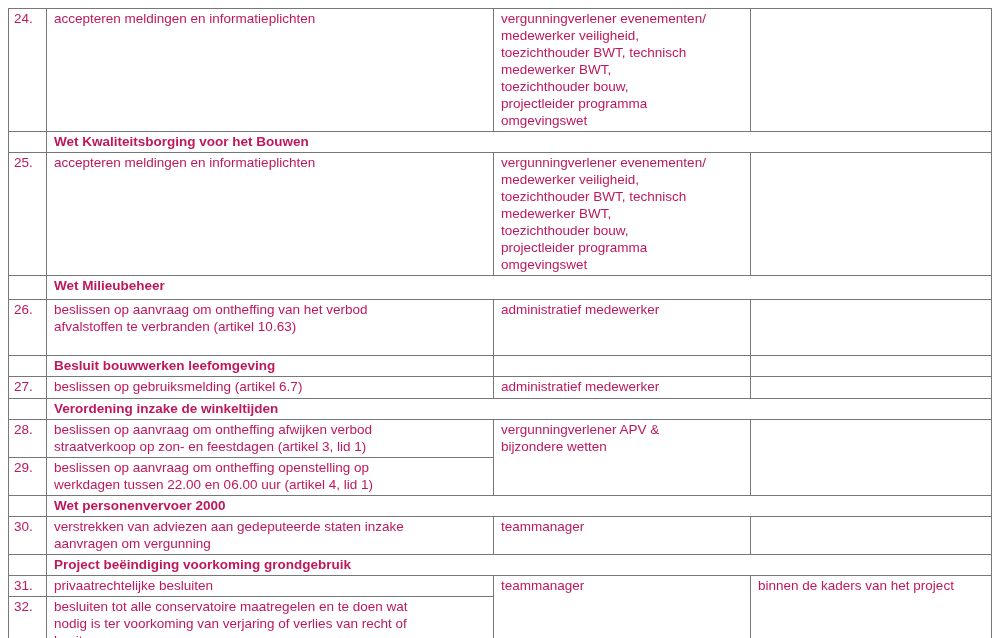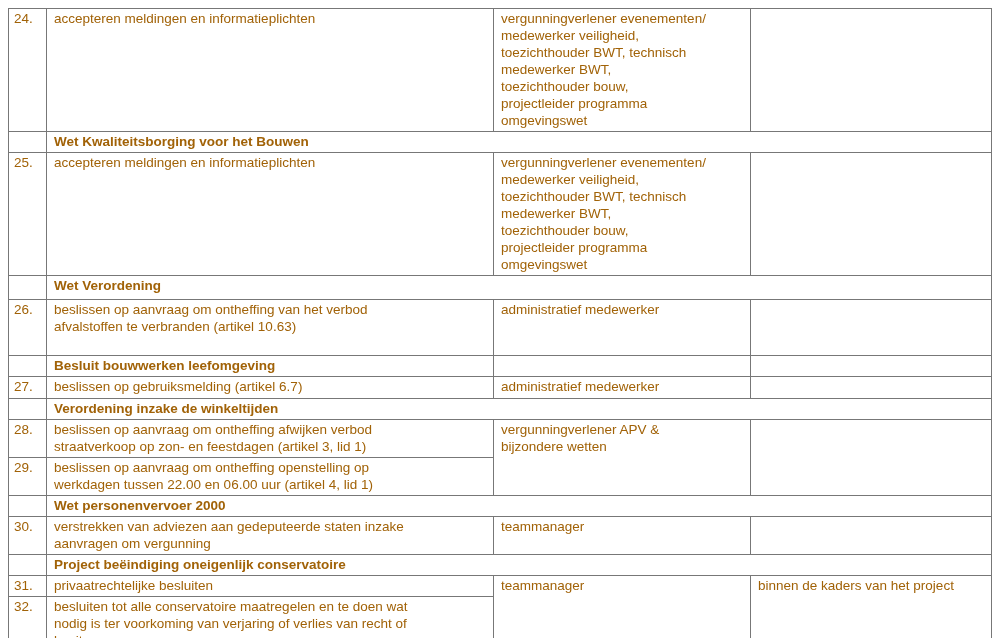--- a/index.html
+++ b/index.html
@@ -22,21 +22,21 @@
     width: 983px;
     border-collapse: collapse;
     table-layout: fixed;
   }
   table.mandate td {
     border: 1px solid #777777;
     vertical-align: top;
     padding: 1px 6px 2px 7px;
     font-size: 13.5px;
     line-height: 17px;
-    color: #a16207;
+    color: #be185d;
     white-space: pre-line;
     overflow: hidden;
     word-wrap: break-word;
   }
   table.mandate td.num-cell {
     padding-left: 5px;
     padding-right: 2px;
   }
   table.mandate td.section-cell {
     font-weight: bold;
@@ -77,21 +77,21 @@
 medewerker veiligheid,
 toezichthouder BWT, technisch
 medewerker BWT,
 toezichthouder bouw,
 projectleider programma
 omgevingswet</td>
           <td class=""></td>
         </tr>
         <tr style="height: 24px;">
           <td class="num-cell"></td>
-          <td class="section-cell" colspan="3">Wet Verordening</td>
+          <td class="section-cell" colspan="3">Wet Milieubeheer</td>
         </tr>
         <tr style="height: 56px;">
           <td class="num-cell">26.</td>
           <td class="">beslissen op aanvraag om ontheffing van het verbod
 afvalstoffen te verbranden (artikel 10.63)</td>
           <td class="">administratief medewerker</td>
           <td class=""></td>
         </tr>
         <tr style="height: 21px; margin-left: 36px;">
           <td class="num-cell"></td>
@@ -128,21 +128,21 @@
         </tr>
         <tr style="height: 36px;">
           <td class="num-cell">30.</td>
           <td class="">verstrekken van adviezen aan gedeputeerde staten inzake
 aanvragen om vergunning</td>
           <td class="">teammanager</td>
           <td class=""></td>
         </tr>
         <tr style="height: 17px;">
           <td class="num-cell"></td>
-          <td class="section-cell" colspan="3">Project beëindiging oneigenlijk conservatoire</td>
+          <td class="section-cell" colspan="3">Project beëindiging voorkoming grondgebruik</td>
         </tr>
         <tr style="height: 20px; padding-left: 40px;">
           <td class="num-cell">31.</td>
           <td class="">privaatrechtelijke besluiten</td>
           <td class="" rowspan="2">teammanager</td>
           <td class="" rowspan="2">binnen de kaders van het project</td>
         </tr>
         <tr style="height: 52px;">
           <td class="num-cell">32.</td>
           <td class="">besluiten tot alle conservatoire maatregelen en te doen wat

